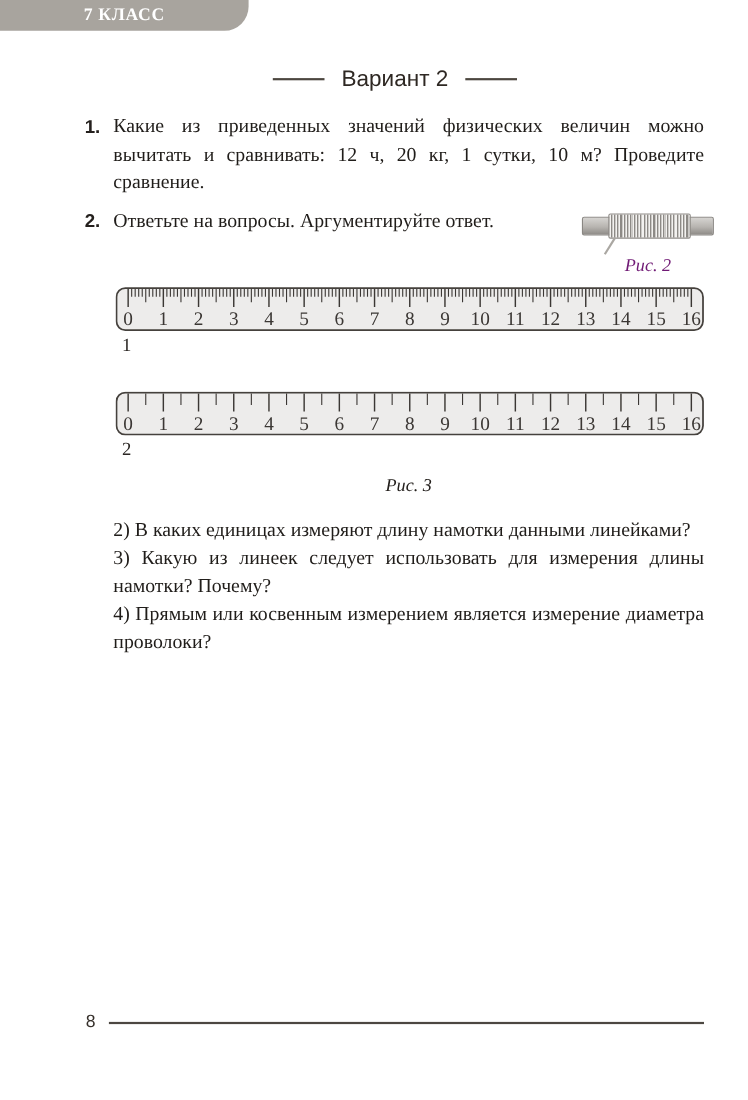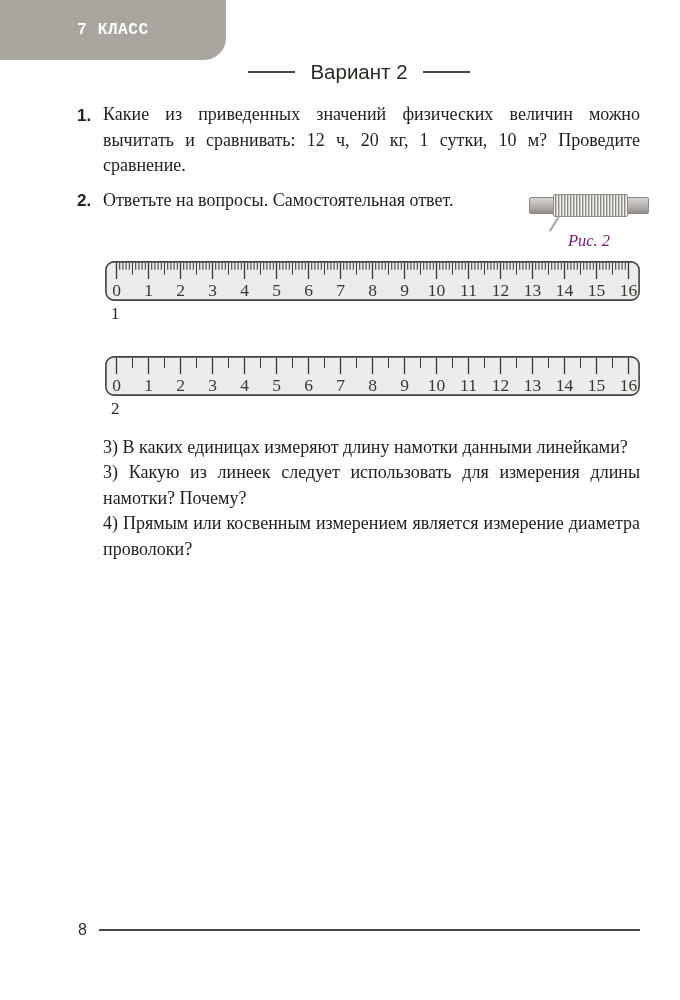--- a/index.html
+++ b/index.html
@@ -3,24 +3,24 @@
 <meta charset="utf-8">
 <style>
   * { margin:0; padding:0; box-sizing:border-box; }
   html,body { background:#ffffff; }
   .page {
     position:relative; width:680px; height:1000px; background:#ffffff;
     color:#201d1a; font-family:"Liberation Serif", serif; overflow:hidden;
   }
   
   .grade-tab {
-    position:absolute; left:0; top:0; width:226px; height:60px;
+    position:absolute; left:0; top:0; width:226px; height:28px;
     background:#a8a49e; border-radius:0 0 22px 0;
     display:flex; align-items:center; justify-content:center;
-    font-family:Liberation Mono, monospace; font-weight:bold;
+    font-family:Liberation Serif, serif; font-weight:bold;
     font-size:16px; color:#ffffff; letter-spacing:0.6px;
   }
   
   .variant-title {
     position:absolute; top:60px; left:78px; width:562px;
     display:flex; align-items:center; justify-content:center; gap:15px;
     font-family:"Liberation Sans", sans-serif; font-size:20.5px; color:#2e2823;
   }
   .dash { width:47px; height:2px; background:#4c463f; }
   
@@ -104,21 +104,21 @@
       <div class="task-text">
         <div class="fig2-wrap">
           <div class="pencil">
             <div class="rod left"></div>
             <div class="rod right"></div>
             <div class="coil"></div>
             <div class="wire"></div>
           </div>
           <div class="fig-caption">Рис. 2</div>
         </div>
-        <p>Ответьте на вопросы. Самостоятельная ответ.</p>
+        <p>Ответьте на вопросы. Аргументируйте ответ.</p>
       </div>
     </div>
 
     <div class="figure3">
       <svg class="ruler-svg" width="535" height="40" viewBox="0 0 535 40">
           <rect x="0.9" y="0.9" width="533.2" height="38.2" rx="8" fill="#edeceb" stroke="#45413d" stroke-width="1.6"></rect>
           <line x1="11.50" y1="1.7" x2="11.50" y2="18" stroke="#3b3734" stroke-width="1.3"></line>
           <text x="11.50" y="34.5" text-anchor="middle" font-size="17.5" fill="#3b3734" font-family="Liberation Serif, serif">0</text>
           <line x1="14.70" y1="1.7" x2="14.70" y2="8.7" stroke="#3b3734" stroke-width="1"></line>
           <line x1="17.90" y1="1.7" x2="17.90" y2="8.7" stroke="#3b3734" stroke-width="1"></line>
@@ -345,24 +345,25 @@
           <line x1="459.50" y1="1.7" x2="459.50" y2="18" stroke="#3b3734" stroke-width="1.3"></line>
           <text x="459.50" y="34.5" text-anchor="middle" font-size="17.5" fill="#3b3734" font-family="Liberation Serif, serif">14</text>
           <line x1="475.50" y1="1.7" x2="475.50" y2="12.2" stroke="#3b3734" stroke-width="1"></line>
           <line x1="491.50" y1="1.7" x2="491.50" y2="18" stroke="#3b3734" stroke-width="1.3"></line>
           <text x="491.50" y="34.5" text-anchor="middle" font-size="17.5" fill="#3b3734" font-family="Liberation Serif, serif">15</text>
           <line x1="507.50" y1="1.7" x2="507.50" y2="12.2" stroke="#3b3734" stroke-width="1"></line>
           <line x1="523.50" y1="1.7" x2="523.50" y2="18" stroke="#3b3734" stroke-width="1.3"></line>
           <text x="523.50" y="34.5" text-anchor="middle" font-size="17.5" fill="#3b3734" font-family="Liberation Serif, serif">16</text>
         </svg>
       <div class="ruler-label">2</div>
+      <div class="fig3-caption">Рис. 3</div>
     </div>
 
     <div class="subq">
-      <p>3) В каких единицах измеряют длину намотки данными линей­ками?</p>
+      <p>2) В каких единицах измеряют длину намотки данными линей­ками?</p>
       <p>3) Какую из линеек следует использовать для измерения длины намотки? Почему?</p>
       <p>4) Прямым или косвенным измерением является измерение диаметра проволоки?</p>
     </div>
 
   </div>
 
   <div class="footer">
     <span>8</span>
     <span class="footer-rule"></span>
   </div>

